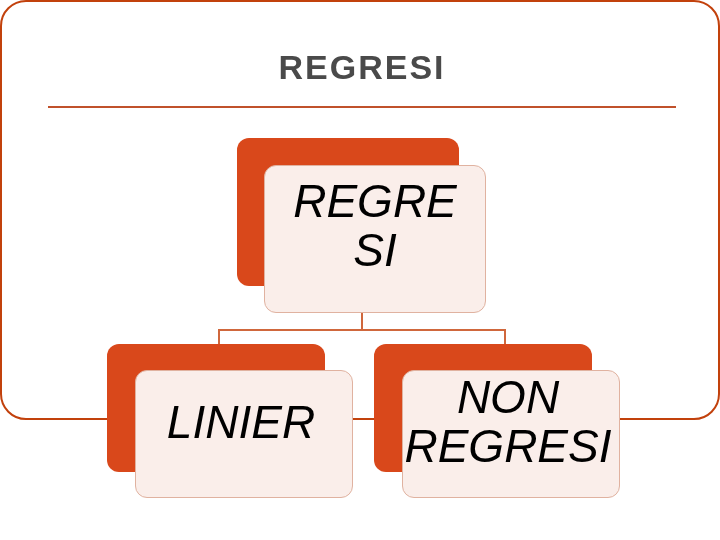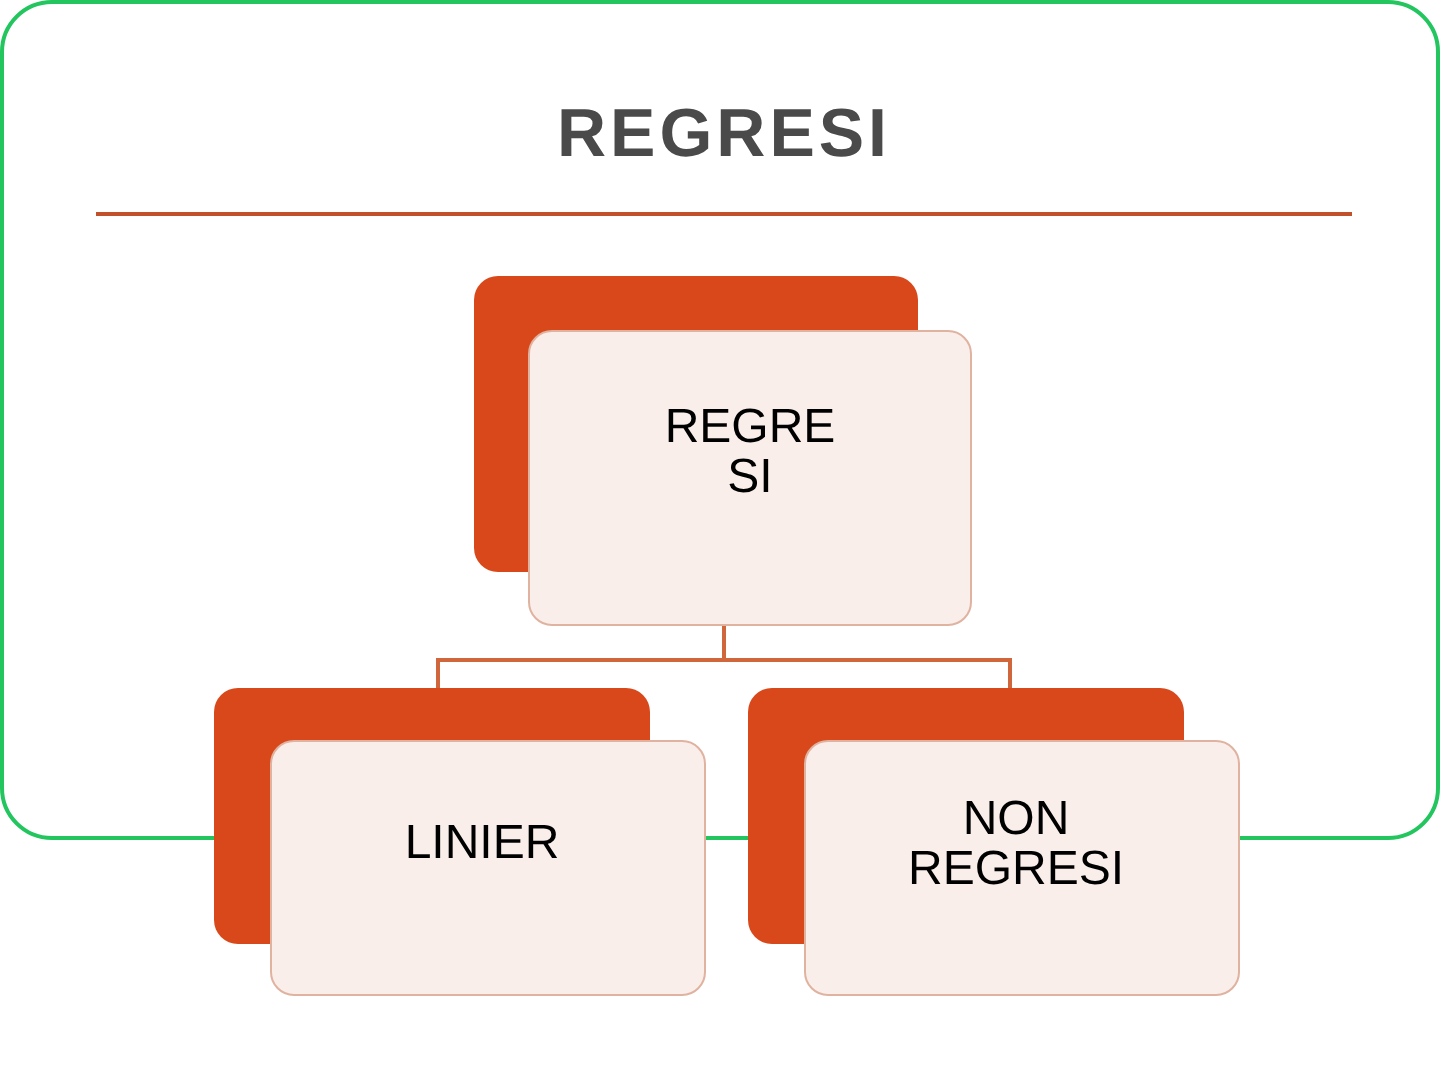--- a/index.html
+++ b/index.html
@@ -13,21 +13,21 @@
     font-family: "Liberation Sans", sans-serif;
     overflow: hidden;
   }
 
   .slide {
     position: relative;
     width: 720px;
     height: 420px;
     box-sizing: border-box;
     background: #ffffff;
-    border: 2px solid #22c55e;
+    border: 2px solid #c2410c;
     border-radius: 26px;
   }
 
   .slide-title {
     position: absolute;
     left: 0;
     top: 46px;
     width: 720px;
     text-align: center;
     font-size: 34px;
@@ -92,24 +92,25 @@
     position: absolute;
     left: 0;
     top: 0;
     width: 100%;
     height: 100%;
     display: flex;
     align-items: center;
     justify-content: center;
     text-align: center;
     color: #000000;
-    font-size: 24px;
+    font-size: 46px;
     line-height: 1.06;
     white-space: pre-line;
     z-index: 3;
+    font-style: italic;
   }
 
   
   .node-root {
     left: 235px;
     top: 16px;
     width: 222px;
     height: 148px;
   }
   .node-root .face { left: 27px; top: 27px; }

